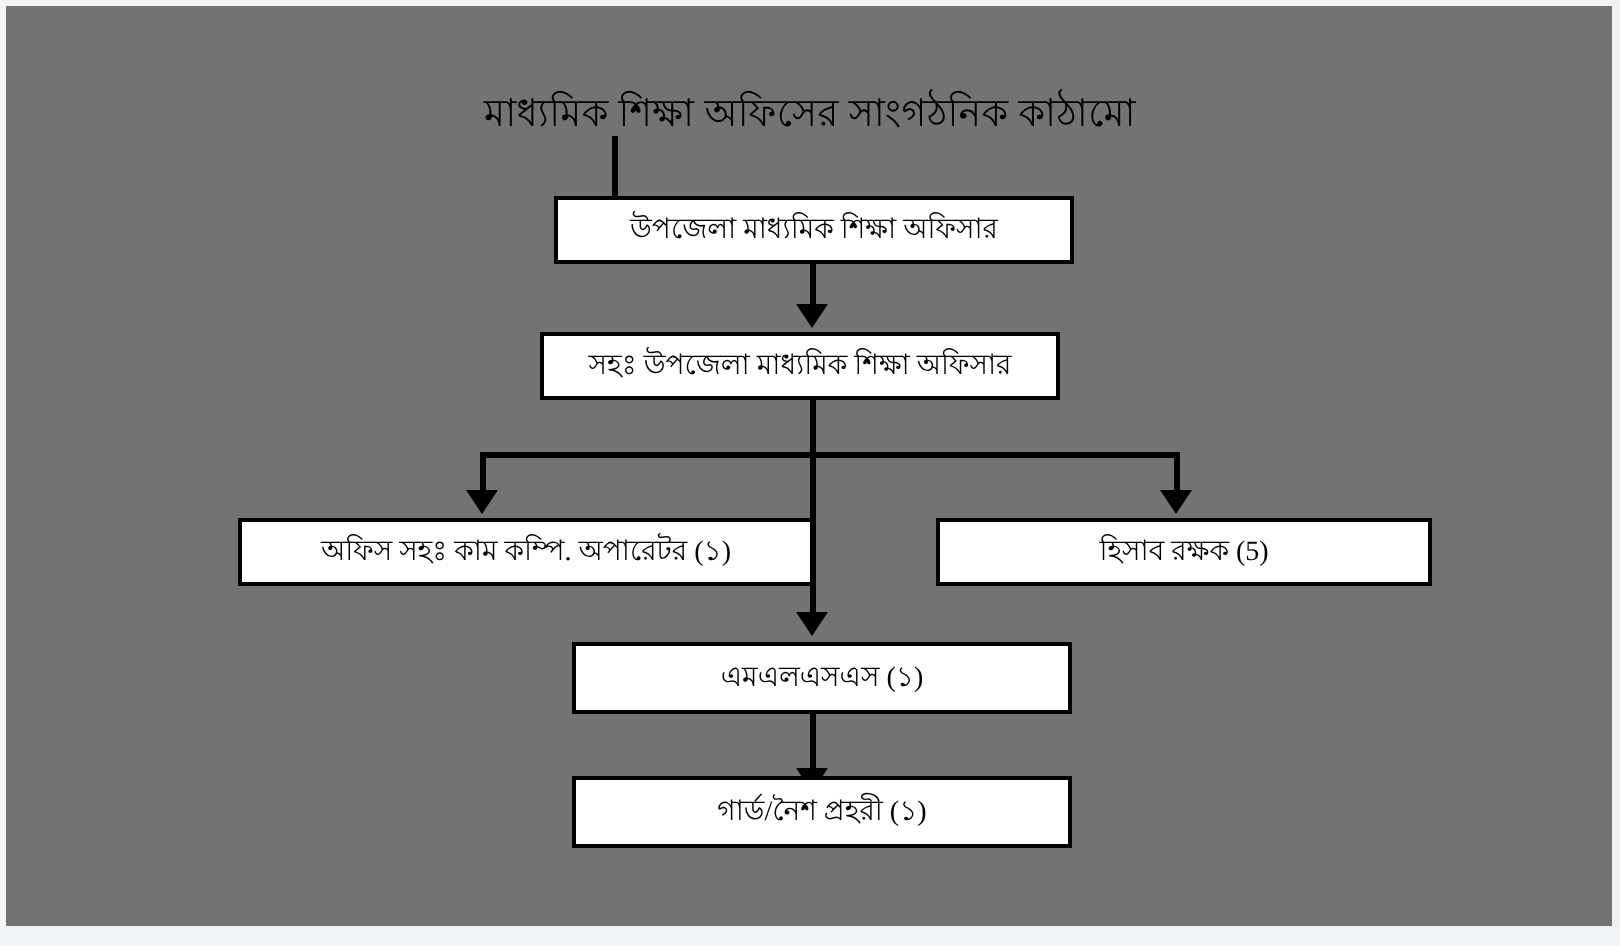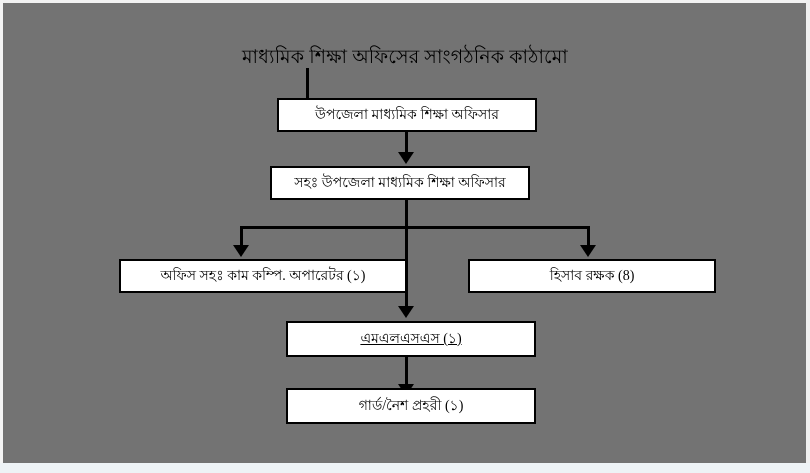--- a/index.html
+++ b/index.html
@@ -117,22 +117,22 @@
   <div class="arrow-down" style="left:233px; top:245px;"></div>
 
   <div class="line vline" style="left:587px; top:226px; height:22px;"></div>
   <div class="arrow-down" style="left:580px; top:245px;"></div>
 
   <div class="line vline" style="left:405px; top:226px; height:82px;"></div>
   <div class="arrow-down" style="left:398px; top:306px;"></div>
 
   <div class="box" style="left:95px; top:259px; width:288px; height:34px;margin-left:24px;">অফিস সহঃ কাম কম্পি. অপারেটর (১)</div>
 
-  <div class="box" style="left:468px; top:259px; width:248px; height:34px;">হিসাব রক্ষক (8)</div>
+  <div class="box" style="left:468px; top:259px; width:248px; height:34px;">হিসাব রক্ষক (5)</div>
 
-  <div class="box" style="left:286px; top:321px; width:250px; height:36px;text-decoration:underline;">এমএলএসএস (১)</div>
+  <div class="box" style="left:286px; top:321px; width:250px; height:36px;">এমএলএসএস (১)</div>
 
   <div class="line vline" style="left:405px; top:357px; height:30px;"></div>
   <div class="arrow-down" style="left:398px; top:384px;"></div>
 
   <div class="box" style="left:286px; top:388px; width:250px; height:36px;">গার্ড/নৈশ প্রহরী (১)</div>
 
 </div>
 
 </body></html>

